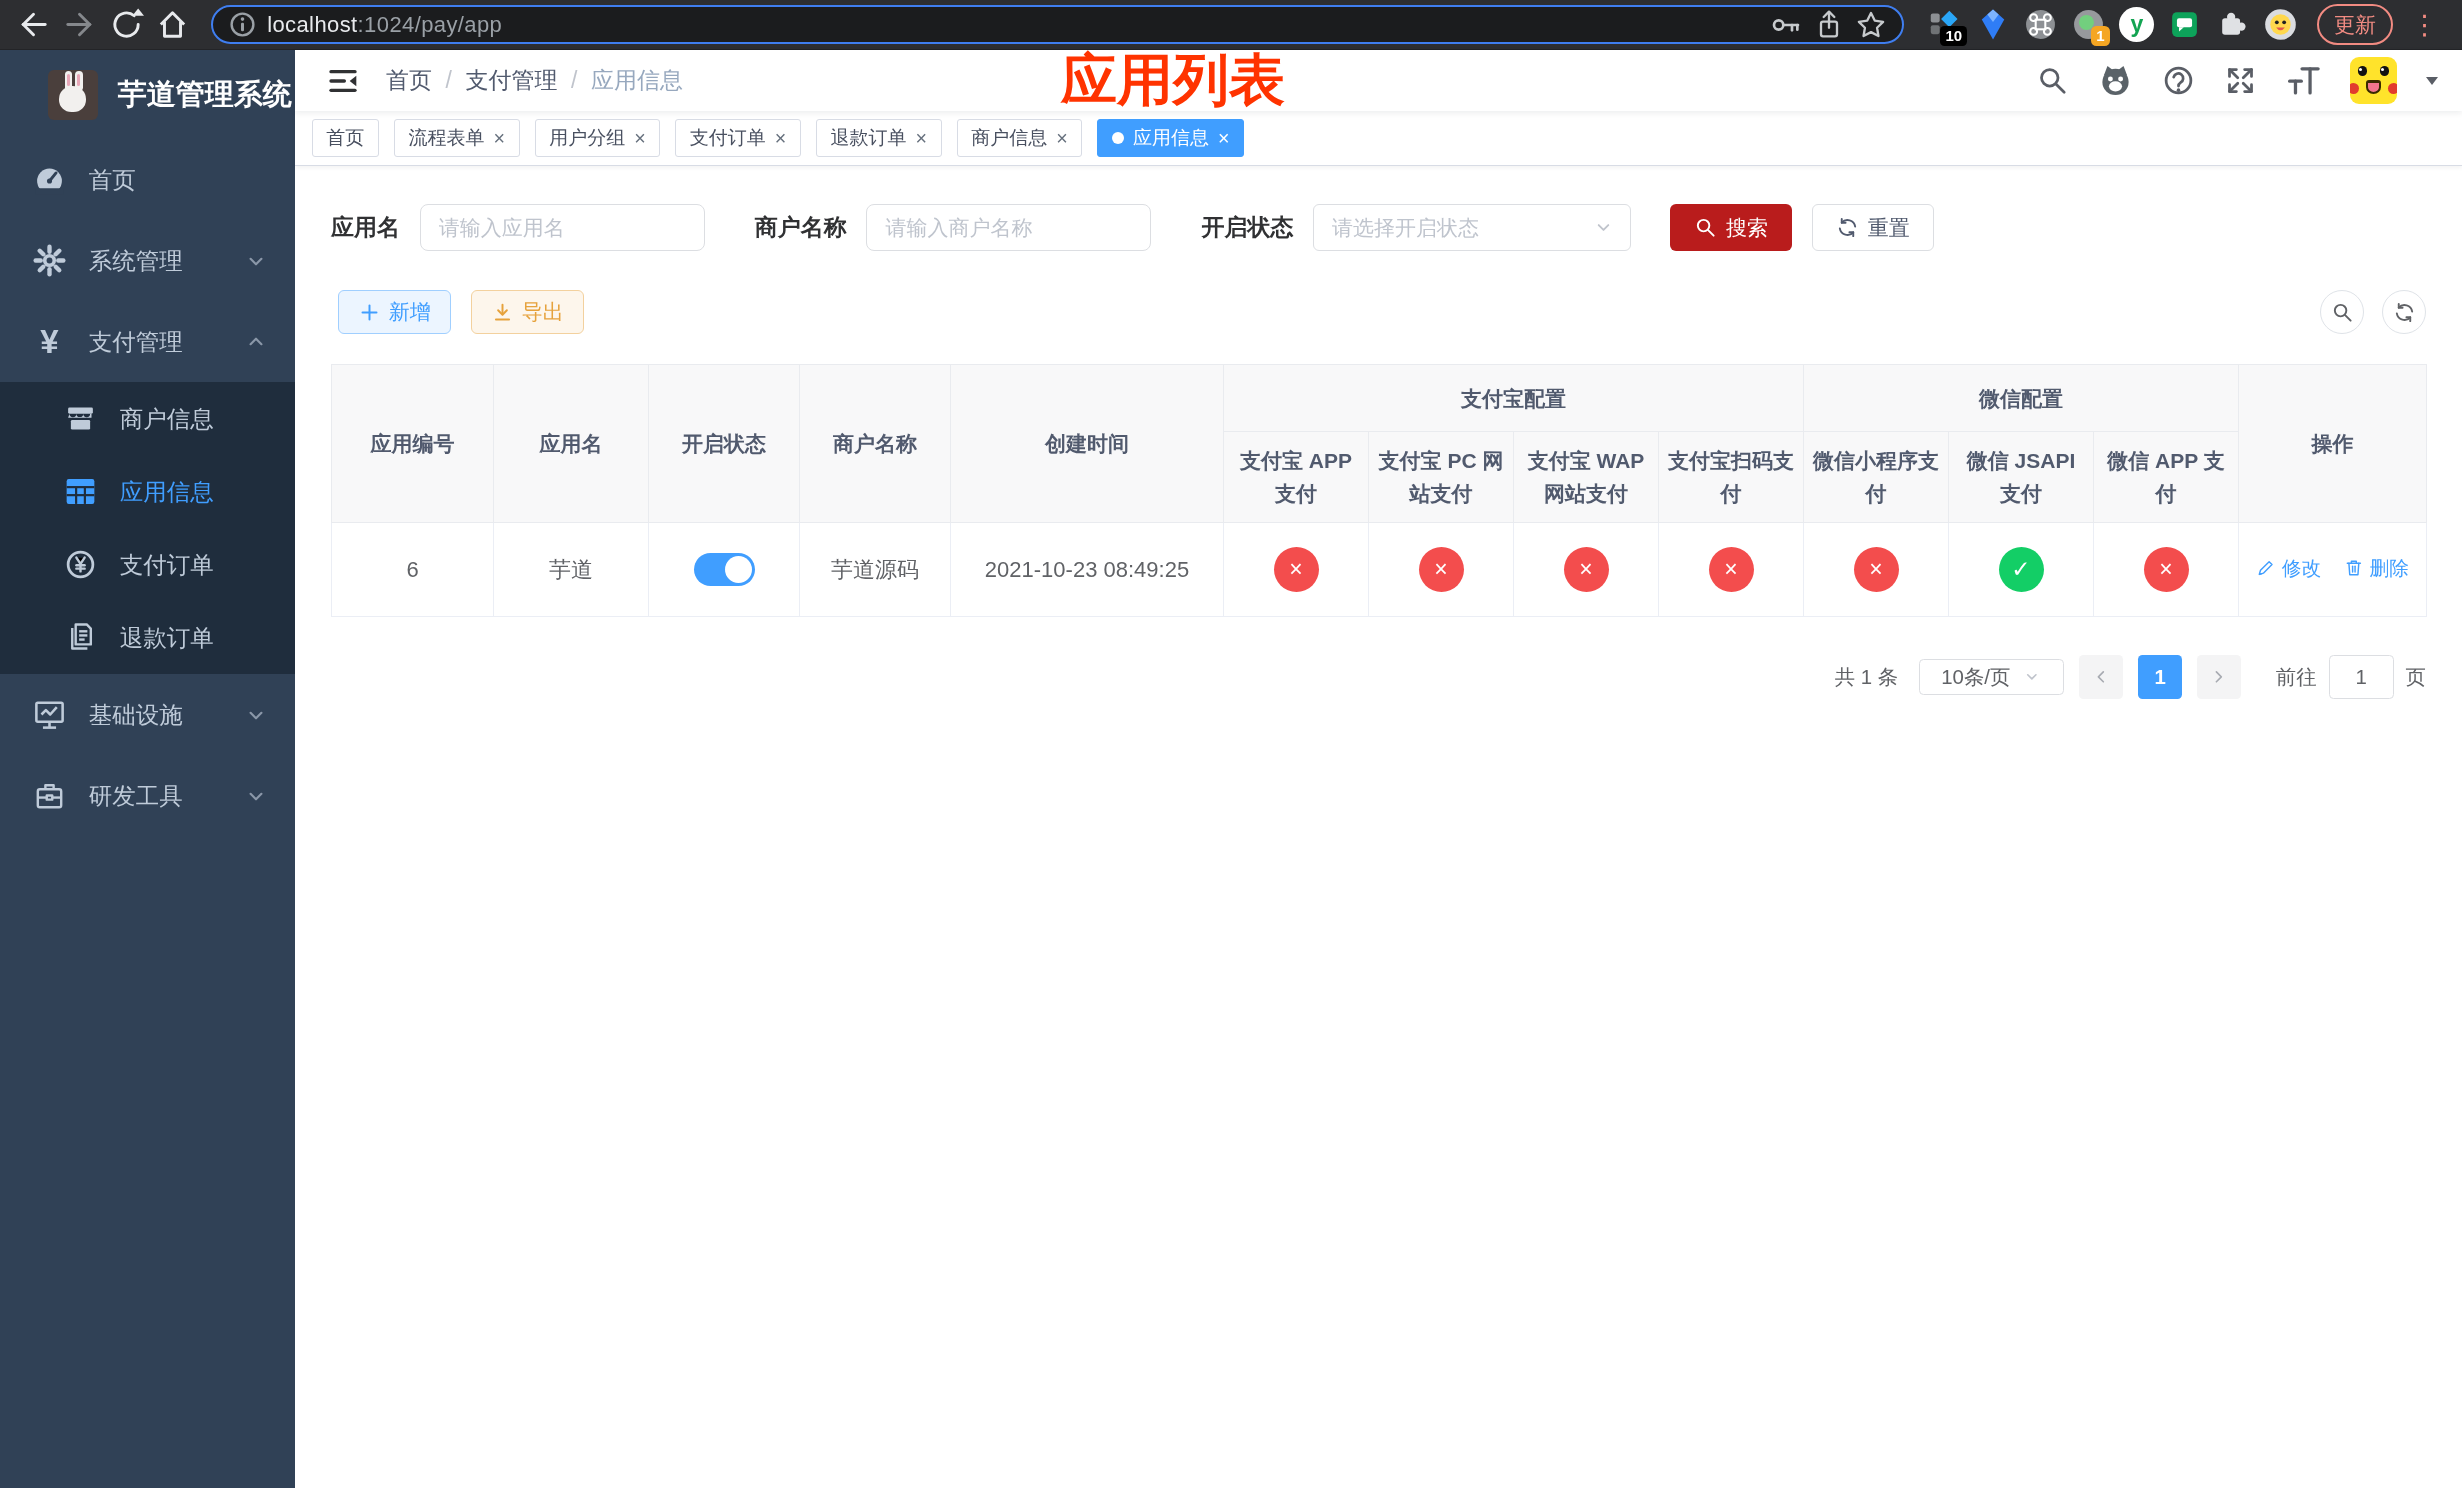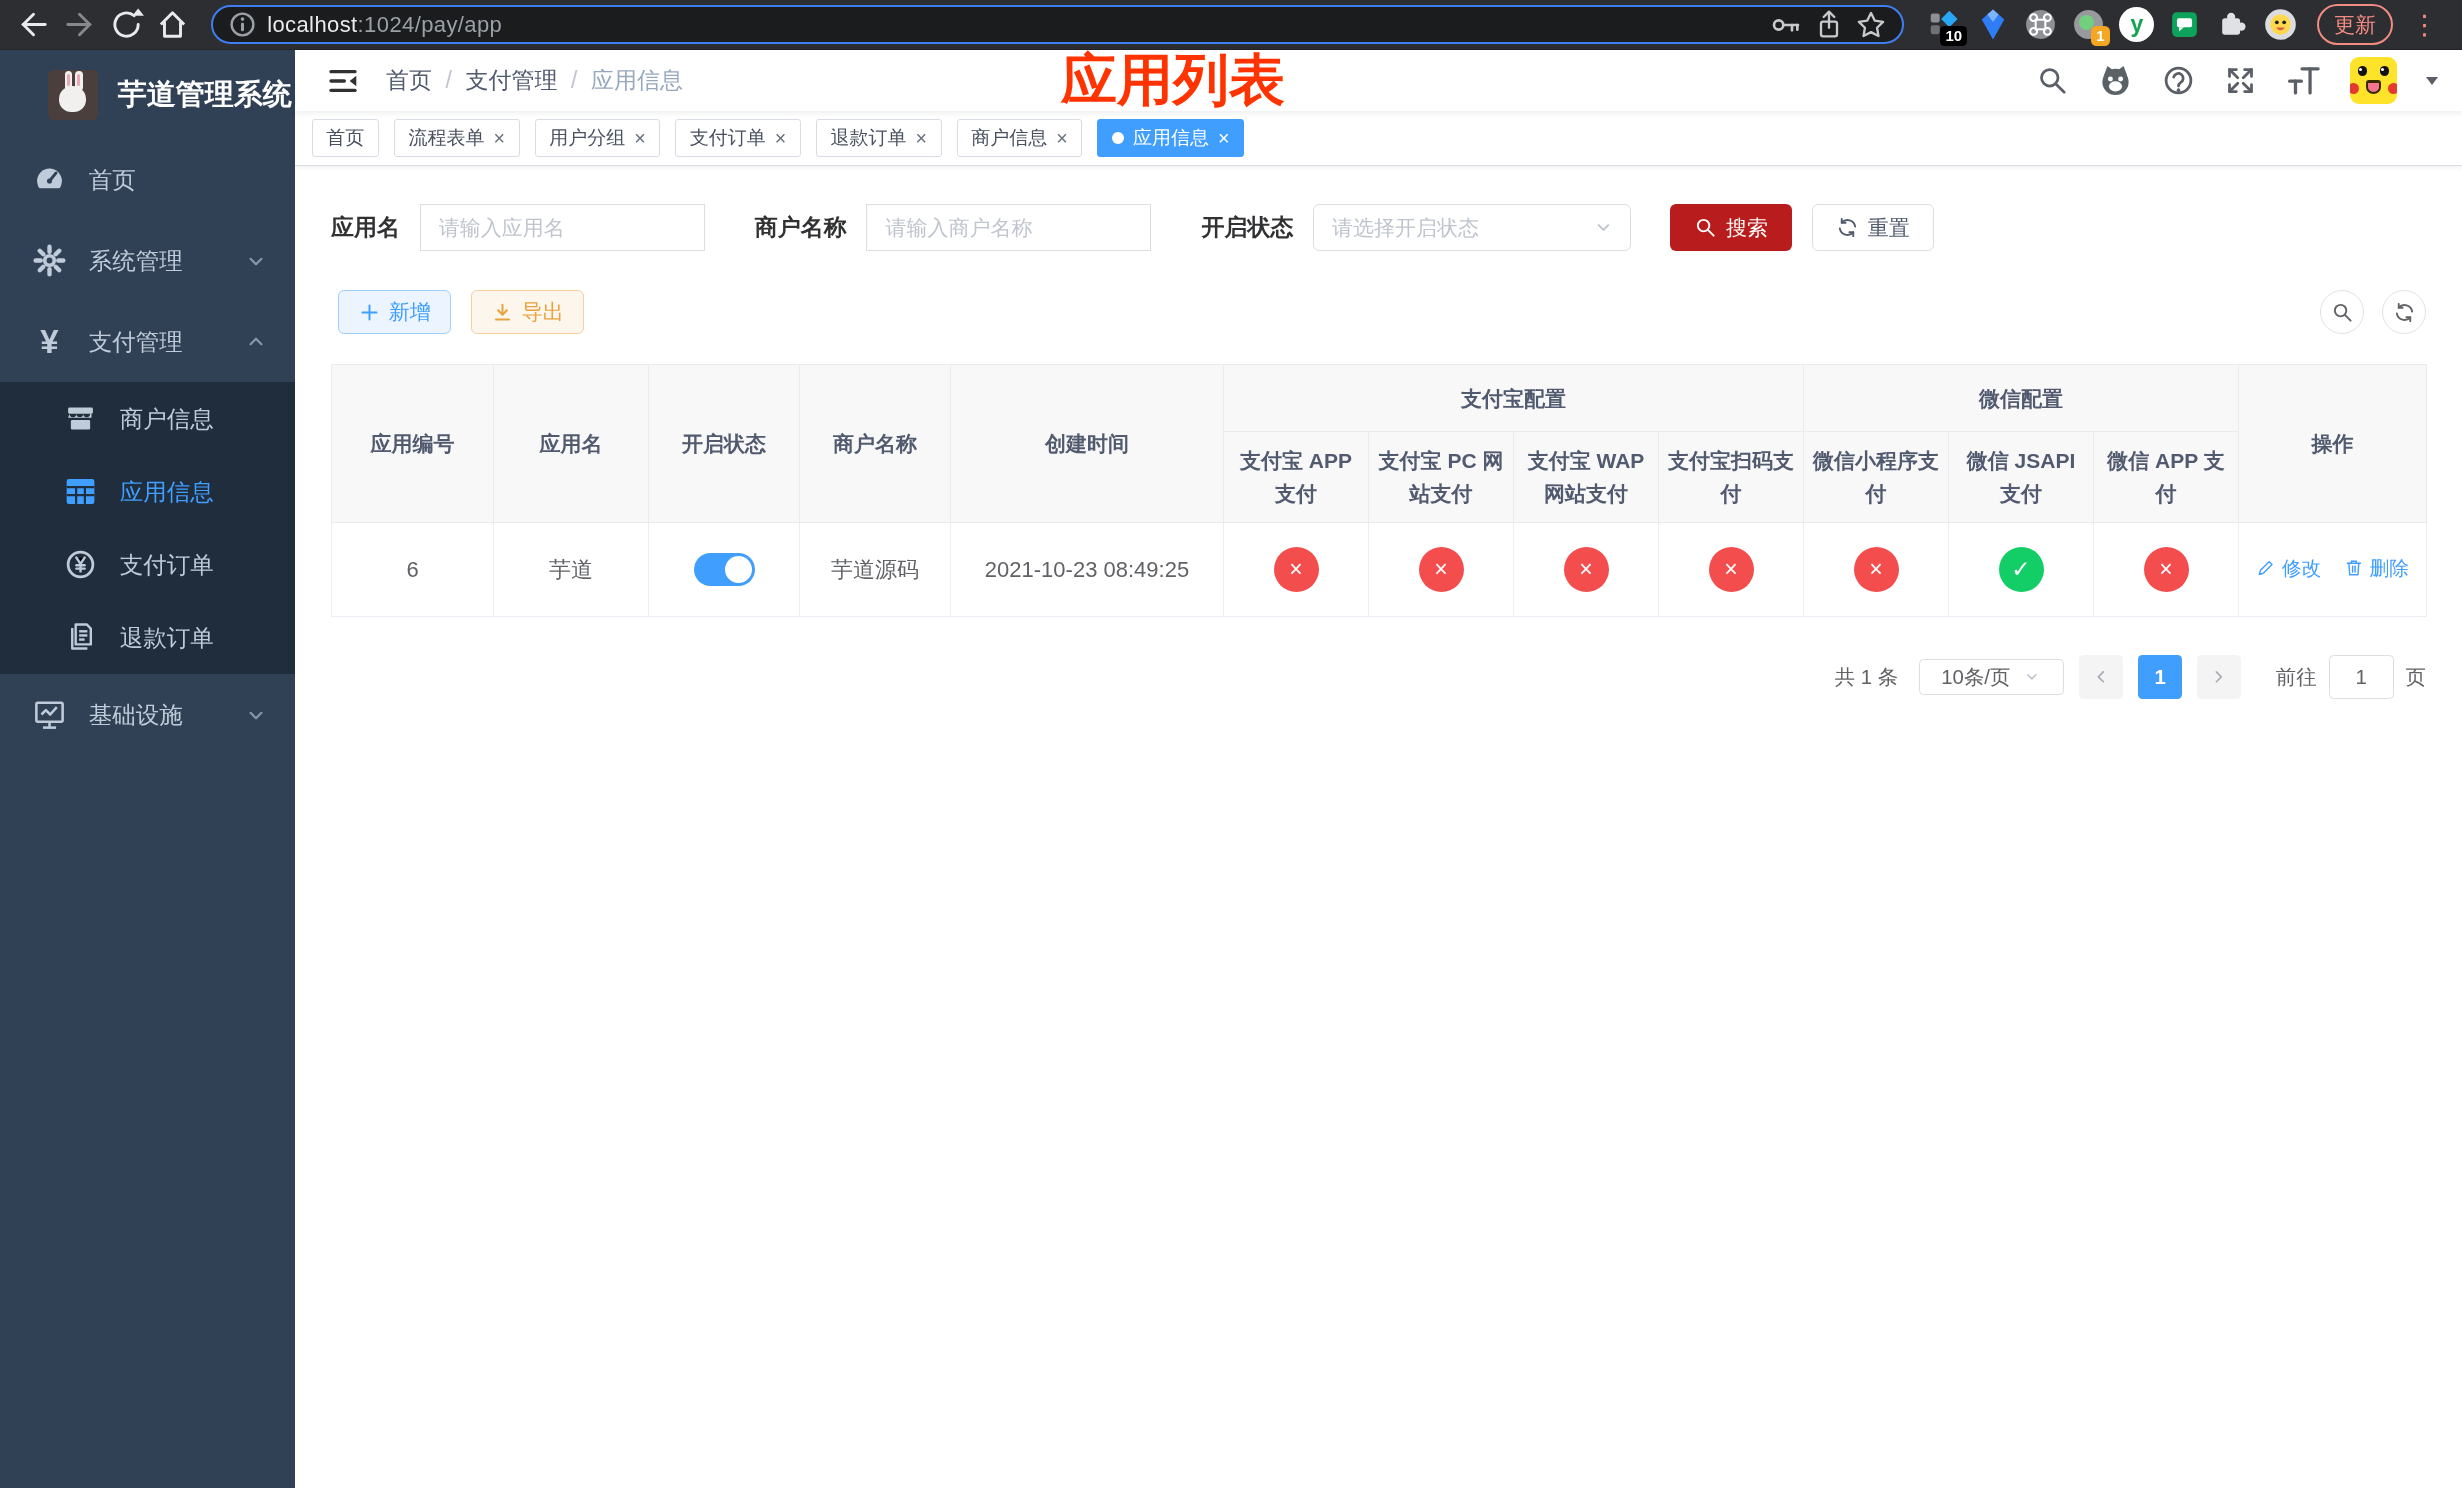--- a/index.html
+++ b/index.html
@@ -66,21 +66,21 @@
   .tag { height:38px; padding:0 13.6px; border:1.5px solid #d8dce5; background:#fff; color:#495060; font-size:19px; display:flex; align-items:center; gap:9px; border-radius:3px; cursor:pointer; white-space:nowrap; }
   .tag .tag-close { font-size:19.7px; color:#66707d; }
   .tag.active { background:#409eff; border-color:#409eff; color:#fff; }
   .tag.active .tag-close { color:#fff; }
   .tag-dot { width:12px; height:12px; border-radius:50%; background:#fff; }
 
   
   .content { flex:1; padding:26px 36px; overflow:hidden; }
   .filter-row { display:flex; align-items:center; margin-top:12px; }
   .f-label { font-size:23px; font-weight:bold; color:#303133; margin-right:19.7px; white-space:nowrap; }
-  .f-input { width:285px; height:47px; border:1.5px solid #dcdee2; border-radius:0; padding:0 18px; font-size:21px; color:#606266; font-family:"Liberation Sans",sans-serif; outline:none; }
+  .f-input { width:285px; height:47px; border:1.5px solid #dcdee2; border-radius:8px; padding:0 18px; font-size:21px; color:#606266; font-family:"Liberation Sans",sans-serif; outline:none; }
   .f-input::placeholder { color:#bfc4cd; }
   .f-gap { width:50px; flex:0 0 auto; }
   .f-select { width:318px; height:47px; border:1.5px solid #dcdee2; border-radius:6px; padding:0 15px 0 18px; font-size:21px; color:#bfc4cd; display:flex; align-items:center; cursor:pointer; }
   .f-select .sel-caret { margin-left:auto; }
   .btn { height:47px; display:inline-flex; align-items:center; justify-content:center; gap:9px; font-size:21px; border-radius:6px; cursor:pointer; white-space:nowrap; border:1.5px solid transparent;margin-left:7px; }
   .btn-primary { background:#b91c1c; color:#fff; padding:0 23px; margin-left:39px; }
   .btn-default { background:#fff; color:#515a6e; border-color:#dcdee2; padding:0 23px; margin-left:19.7px; }
   .toolbar-row { display:flex; align-items:center; margin-top:39px; }
   .btn-plain-blue { background:#ecf5ff; color:#409eff; border-color:#a0cfff; padding:0 19.7px; height:44px; }
   .btn-plain-orange { background:#fdf6ec; color:#e6a23c; border-color:#f3d19e; padding:0 19.7px; height:44px; margin-left:19.7px; }
@@ -386,20 +386,39 @@
             </svg>
         </span>
         <span class="mi-label">基础设施</span>
         <span class="mi-caret">
           <svg width="26" height="26" viewBox="0 0 48 48">
               <polyline points="14,20 24,30 34,20" stroke="#8a97a8" stroke-width="4" fill="none" stroke-linecap="round" stroke-linejoin="round"></polyline>
             </svg>
         </span>
       </div>
 
+      <div class="menu-item">
+        <span class="mi-icon">
+          <svg width="33" height="33" viewBox="0 0 48 48">
+              <g stroke="#bfcbd9" stroke-width="3.5" fill="none" stroke-linejoin="round">
+                <rect x="7" y="15" width="34" height="26" rx="3"></rect>
+                <path d="M18 15 V9 H30 V15"></path>
+                <rect x="20" y="24" width="8" height="6"></rect>
+                <line x1="7" y1="27" x2="20" y2="27"></line>
+                <line x1="28" y1="27" x2="41" y2="27"></line>
+              </g>
+            </svg>
+        </span>
+        <span class="mi-label">研发工具</span>
+        <span class="mi-caret">
+          <svg width="26" height="26" viewBox="0 0 48 48">
+              <polyline points="14,20 24,30 34,20" stroke="#8a97a8" stroke-width="4" fill="none" stroke-linecap="round" stroke-linejoin="round"></polyline>
+            </svg>
+        </span>
+      </div>
 
 
     </div>
   </div>
 
   <div class="main">
 
     <div class="navbar">
       <span class="hamburger">
         <svg width="32" height="32" viewBox="0 0 48 48">

